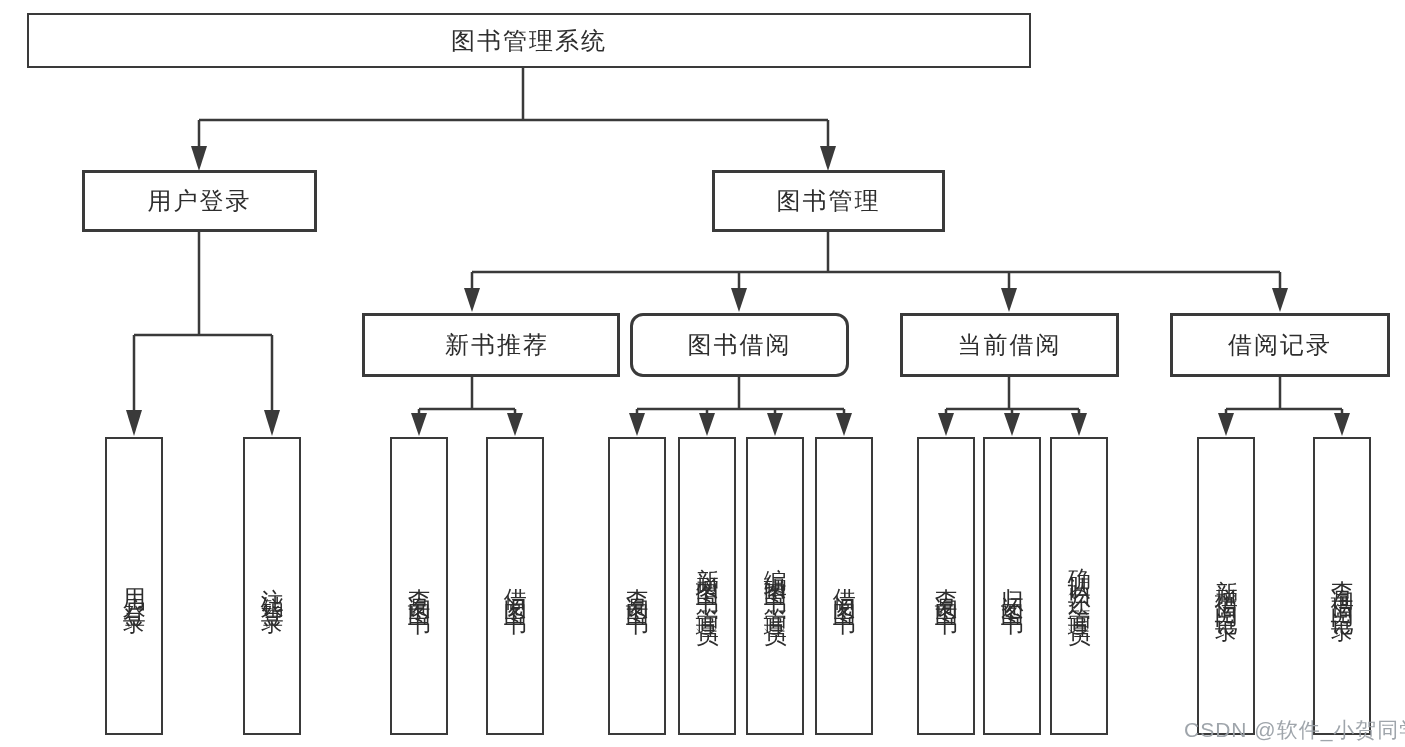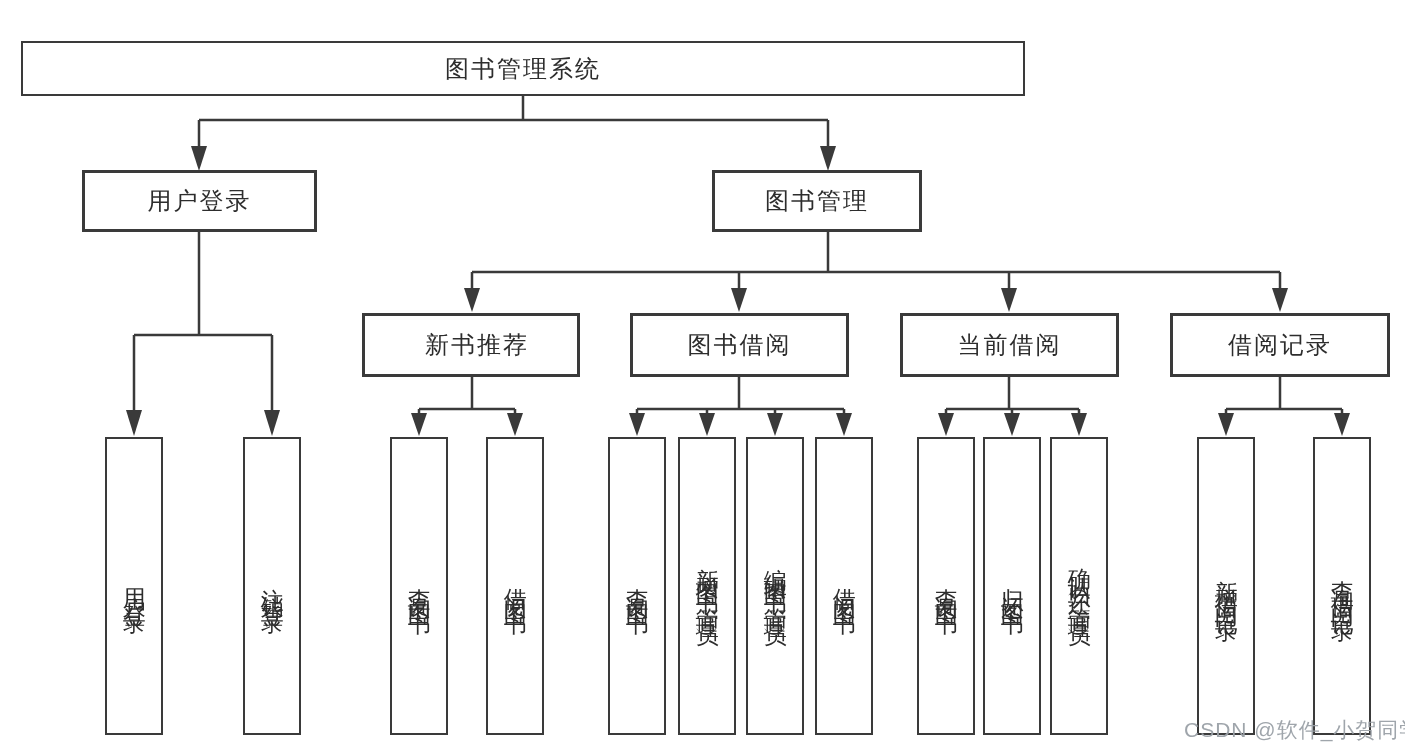--- a/index.html
+++ b/index.html
@@ -13,25 +13,25 @@
   .edges{position:absolute;left:0;top:0;width:1405px;height:747px;}
   .node{
     position:absolute;
     box-sizing:border-box;
     border:3px solid #3a3a3a;
     background:#ffffff;
     display:flex;align-items:center;justify-content:center;
     color:#2d2d2d;
   }
   .h-label{font-size:24px;letter-spacing:2px;white-space:nowrap;}
-  .root-box{left:21px;top:13px;width:1004px;height:55px;border-width:2.5px;margin-top:28px;}
+  .root-box{left:27px;top:13px;width:1004px;height:55px;border-width:2.5px;}
   .lvl2-a{left:82px;top:170px;width:235px;height:62px;}
-  .lvl2-b{left:712px;top:170px;width:210px;height:62px;}
-  .lvl3-a{left:362px;top:313px;width:218px;height:64px;padding-left:12px;}
-  .lvl3-b{left:630px;top:313px;width:219px;height:64px;}
+  .lvl2-b{left:712px;top:170px;width:233px;height:62px;}
+  .lvl3-a{left:362px;top:313px;width:258px;height:64px;padding-left:12px;}
+  .lvl3-b{left:630px;top:313px;width:219px;height:64px;border-radius:13px;}
   .lvl3-c{left:900px;top:313px;width:219px;height:64px;font-family:Liberation Mono, monospace;}
   .lvl3-d{left:1170px;top:313px;width:220px;height:64px;}
   .leaf{top:437px;width:58px;height:298px;border-width:2.5px;}
   .v-label{
     writing-mode:vertical-rl;
     text-orientation:mixed;
     font-size:23px;
     letter-spacing:8px;
     line-height:1.1;
     white-space:nowrap;

